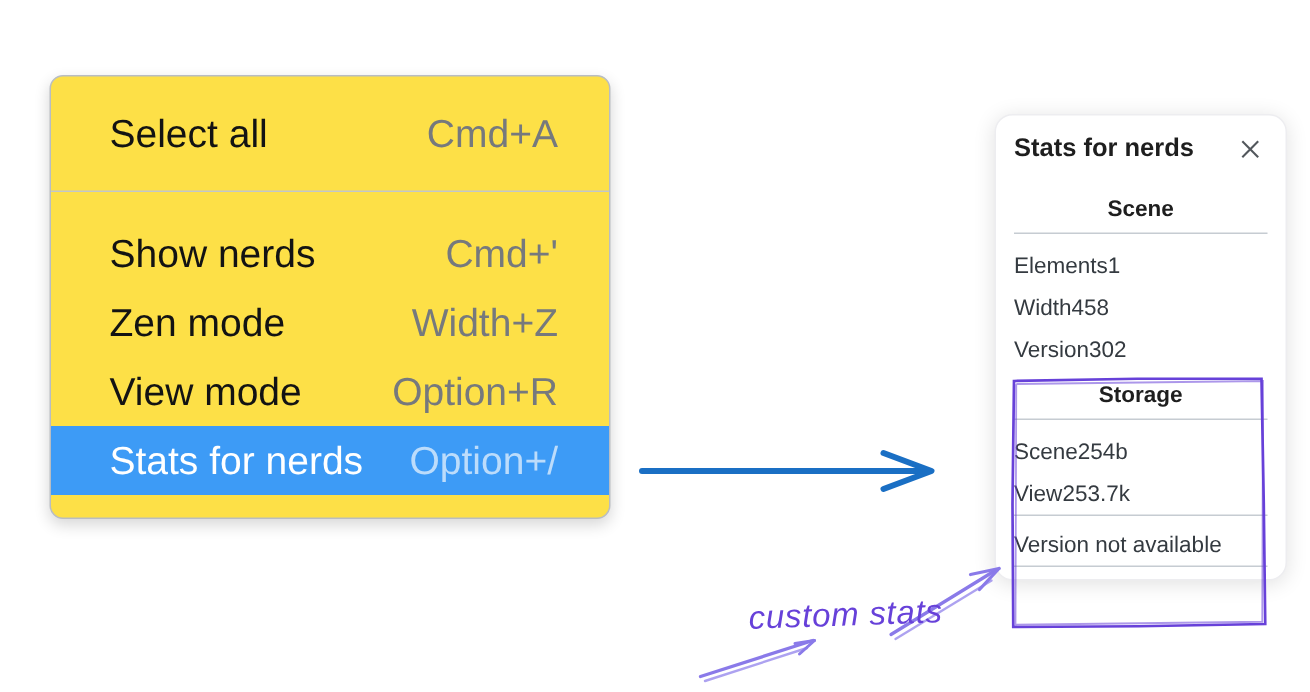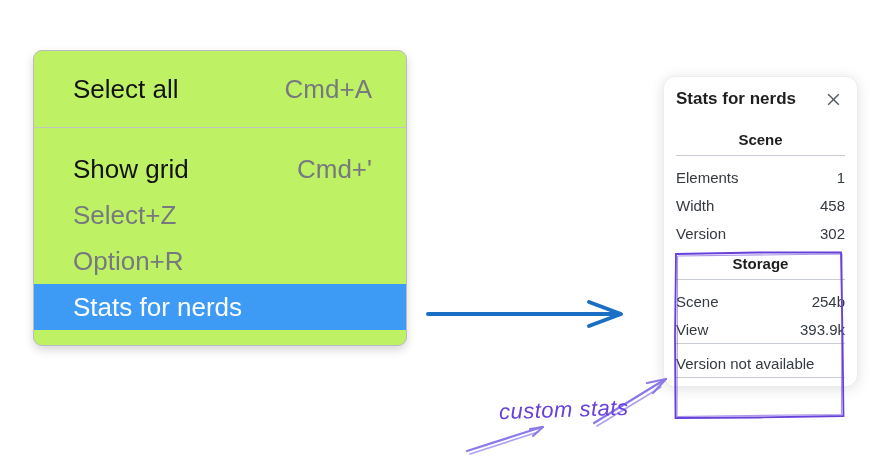--- a/index.html
+++ b/index.html
@@ -5,21 +5,21 @@
   html,body{margin:0;padding:0;}
   body{
     width:873px;height:461px;position:relative;overflow:hidden;
     background:#ffffff;
     font-family:"Liberation Sans", sans-serif;
   }
 
   
   .context-menu{
     position:absolute;left:33px;top:50px;width:374px;
-    background:#bef264;
+    background:#fde047;
     border:1px solid #b9bdc2;
     border-radius:9px;
     box-shadow:0 4px 10px rgba(0,0,0,.16);
     box-sizing:border-box;
     overflow:hidden;
   }
   .menu-item{
     display:flex;justify-content:space-between;align-items:center;
     padding:0 34px 0 39px;height:46px;
     font-size:26px;color:#131313;white-space:nowrap;
@@ -41,21 +41,21 @@
     box-shadow:0 2px 14px rgba(0,0,0,.12);
     padding:10px 12px 8px;
     color:#343a40;font-size:15px;
   }
   .panel-header{display:flex;justify-content:space-between;align-items:center;height:24px;margin-bottom:20px;}
   .panel-title{font-weight:bold;font-size:17px;color:#1e1e1e;}
   .close-btn{width:16px;height:16px;margin-right:4px;display:flex;align-items:center;justify-content:center;cursor:pointer;}
   .sec-heading{text-align:center;font-weight:bold;font-size:15px;color:#1e1e1e;margin:0 0 7px;}
   .sec-heading.spaced{margin-top:8px;}
   .rule{height:1px;background:#c6ccd2;margin:0 0 7px;border:none;}
-  .stat-row{display:flex;justify-content:space-between;align-items:center;height:28px;}
+  .stat-row{display:flex;align-items:center;height:28px;}
   .version-note{height:24px;display:flex;align-items:center;text-align:right;}
   .rule.final{margin:2px 0 0;}
 
   
   .annotation-text{
     position:absolute;left:499px;top:397px;
     font-size:22px;letter-spacing:.5px;
     font-style:italic;
     color:var(--annotation-purple);
     transform:rotate(-2deg);
@@ -73,31 +73,34 @@
 <body>
 
 <div class="context-menu">
   <div class="menu-item first">
     <span class="mi-label">Select all</span>
     <span class="mi-shortcut">Cmd+A</span>
   </div>
   <div class="menu-divider"></div>
   <div class="menu-section">
     <div class="menu-item">
-      <span class="mi-label">Show grid</span>
+      <span class="mi-label">Show nerds</span>
       <span class="mi-shortcut">Cmd+'</span>
     </div>
     <div class="menu-item">
-      <span class="mi-shortcut">Select+Z</span>
+      <span class="mi-label">Zen mode</span>
+      <span class="mi-shortcut">Width+Z</span>
     </div>
     <div class="menu-item">
+      <span class="mi-label">View mode</span>
       <span class="mi-shortcut">Option+R</span>
     </div>
     <div class="menu-item selected">
       <span class="mi-label">Stats for nerds</span>
+      <span class="mi-shortcut">Option+/</span>
     </div>
   </div>
 </div>
 
 <div class="stats-panel">
   <div class="panel-header">
     <span class="panel-title">Stats for nerds</span>
     <span class="close-btn">
       <svg width="15" height="15" viewBox="0 0 15 15">
         <line class="close-x" x1="2.2" y1="2.2" x2="12.8" y2="12.8" stroke-width="1.4"></line>
@@ -125,21 +128,21 @@
 
   <div class="section">
     <div class="sec-heading spaced">Storage</div>
     <div class="rule"></div>
     <div class="stat-row">
       <span>Scene</span>
       <span>254b</span>
     </div>
     <div class="stat-row">
       <span>View</span>
-      <span>393.9k</span>
+      <span>253.7k</span>
     </div>
   </div>
 
   <div class="section">
     <div class="rule"></div>
     <div class="version-note">Version not available</div>
     <div class="rule final"></div>
   </div>
 </div>
 

